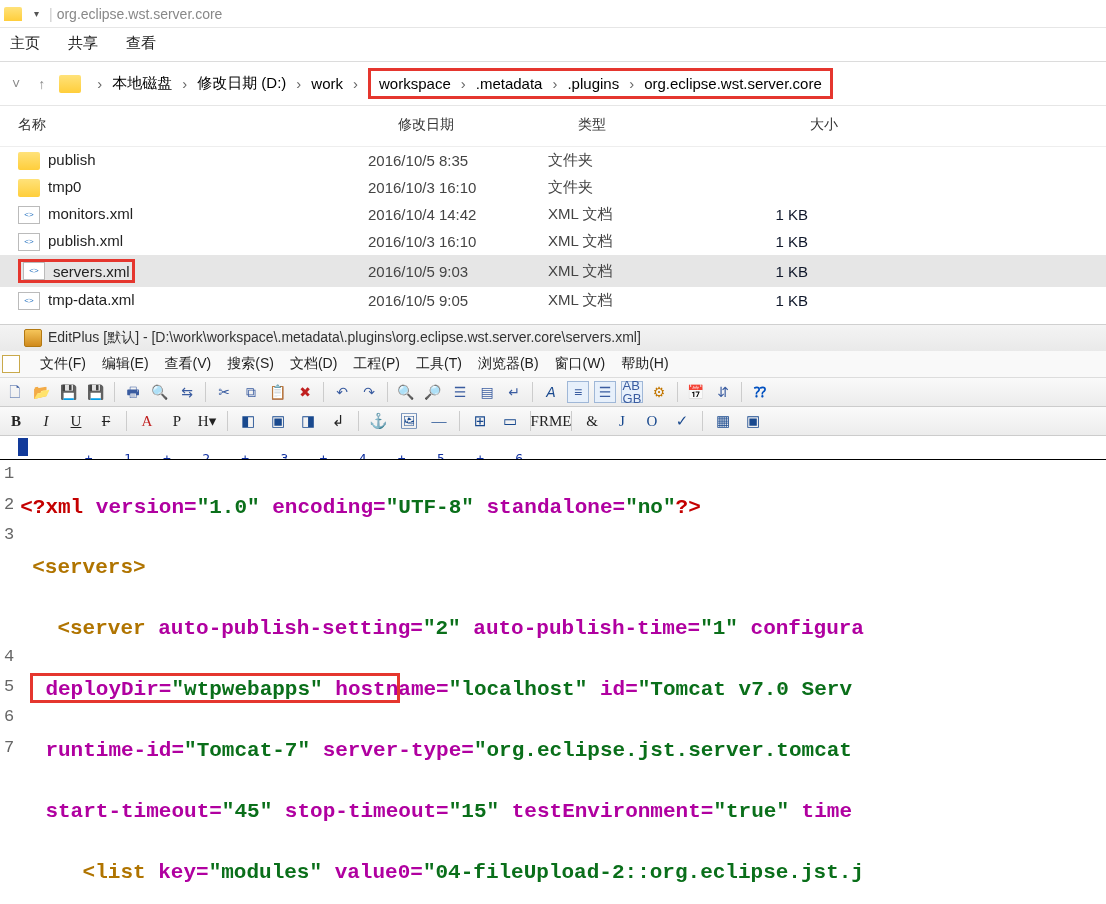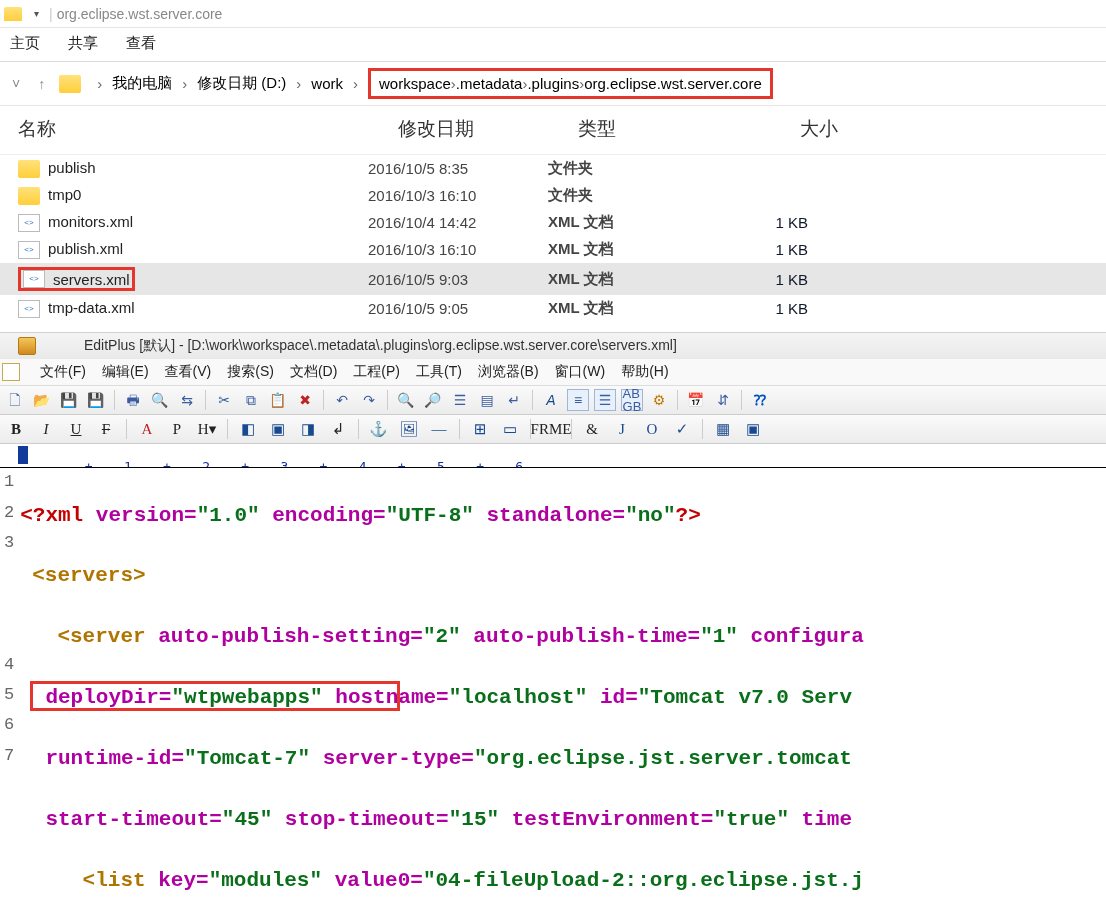--- a/index.html
+++ b/index.html
@@ -59,25 +59,25 @@
   }
   .breadcrumb {
     display:flex; align-items:center; gap:10px;
     font-size:15px;
     color:#000;
   }
   .crumb-sep { color:#666; }
   .crumb-box {
     border:3px solid #e5362e;
     padding: 4px 8px;
-    display:flex; align-items:center; 
+    display:flex; align-items:center; gap:10px;
   }
   .col-headers {
     display:flex;
-    font-size:19px;
+    font-size:14px;
     color:#333;
     padding: 10px 0 12px 18px;
     border-bottom: 1px solid #eee;
   }
   .col-name  { width:380px; }
   .col-date  { width:180px; }
   .col-type  { width:170px; }
   .col-size  { width:120px; text-align:right; padding-right:30px;}
   .file-list { }
   .file-row {
@@ -99,41 +99,40 @@
     border-radius:2px;
   }
   .ic-xml {
     background:#fff;
     border:1px solid #bbb;
     font-size:8px; color:#2a74c0;
     line-height:1;
   }
   .f-name  { width:350px; }
   .f-date  { width:180px; color:#444;}
-  .f-type  { width:170px; color:#444;font-weight:bold;}
+  .f-type  { width:170px; color:#444;}
   .f-size  { width:120px; text-align:right; padding-right:30px; color:#0f172a;}
   .red-outline {
     border:3px solid #e5362e;
     display:inline-block;
     padding:0 2px;
   }
 
   
   .editor {
     margin-top:10px;
     border-top:1px solid #d0d0d0;
   }
   .ed-titlebar {
     display:flex; align-items:center;
     height:26px;
     background:linear-gradient(#f4f4f4,#e9e9e9);
-    padding:0 18px;
+    padding:0 24px;
     font-size:14px;
     color:#333;
-    gap:42px;
   }
   .ed-appicon {
     width:18px;height:18px;margin-right:6px;
     background:linear-gradient(#f5c55a,#d08a1c);
     border:1px solid #b37912;border-radius:2px;
   }
   .ed-menu {
     display:flex; gap:16px;
     padding:4px 2px;
     font-size:14px;
@@ -254,21 +253,21 @@
   <span>共享</span>
   <span>查看</span>
 </div>
 
 <div class="exp-nav">
   <span class="nav-arrow">˅</span>
   <span class="nav-arrow">↑</span>
   <span class="crumb-folder"></span>
   <div class="breadcrumb">
     <span class="crumb-sep">›</span>
-    <span>我的电脑</span>
+    <span>本地磁盘</span>
     <span class="crumb-sep">›</span>
     <span>修改日期 (D:)</span>
     <span class="crumb-sep">›</span>
     <span>work</span>
     <span class="crumb-sep">›</span>
     <span class="crumb-box">
       <span>workspace</span>
       <span class="crumb-sep">›</span>
       <span>.metadata</span>
       <span class="crumb-sep">›</span>

